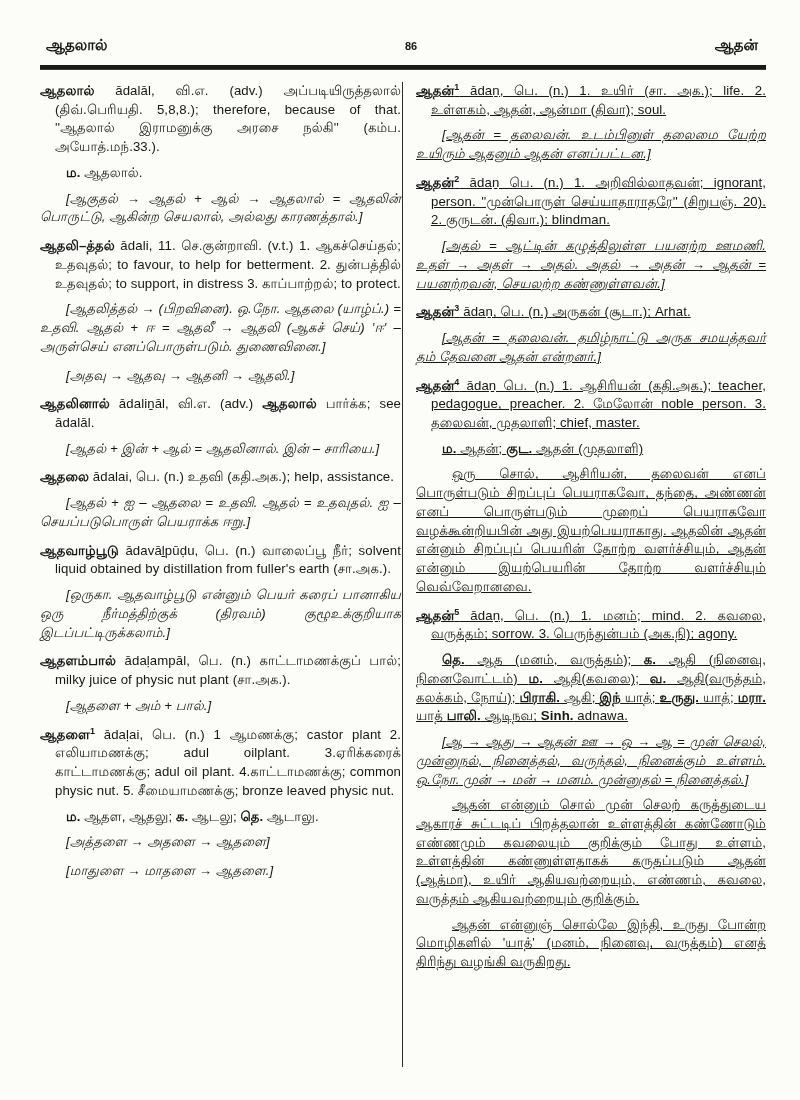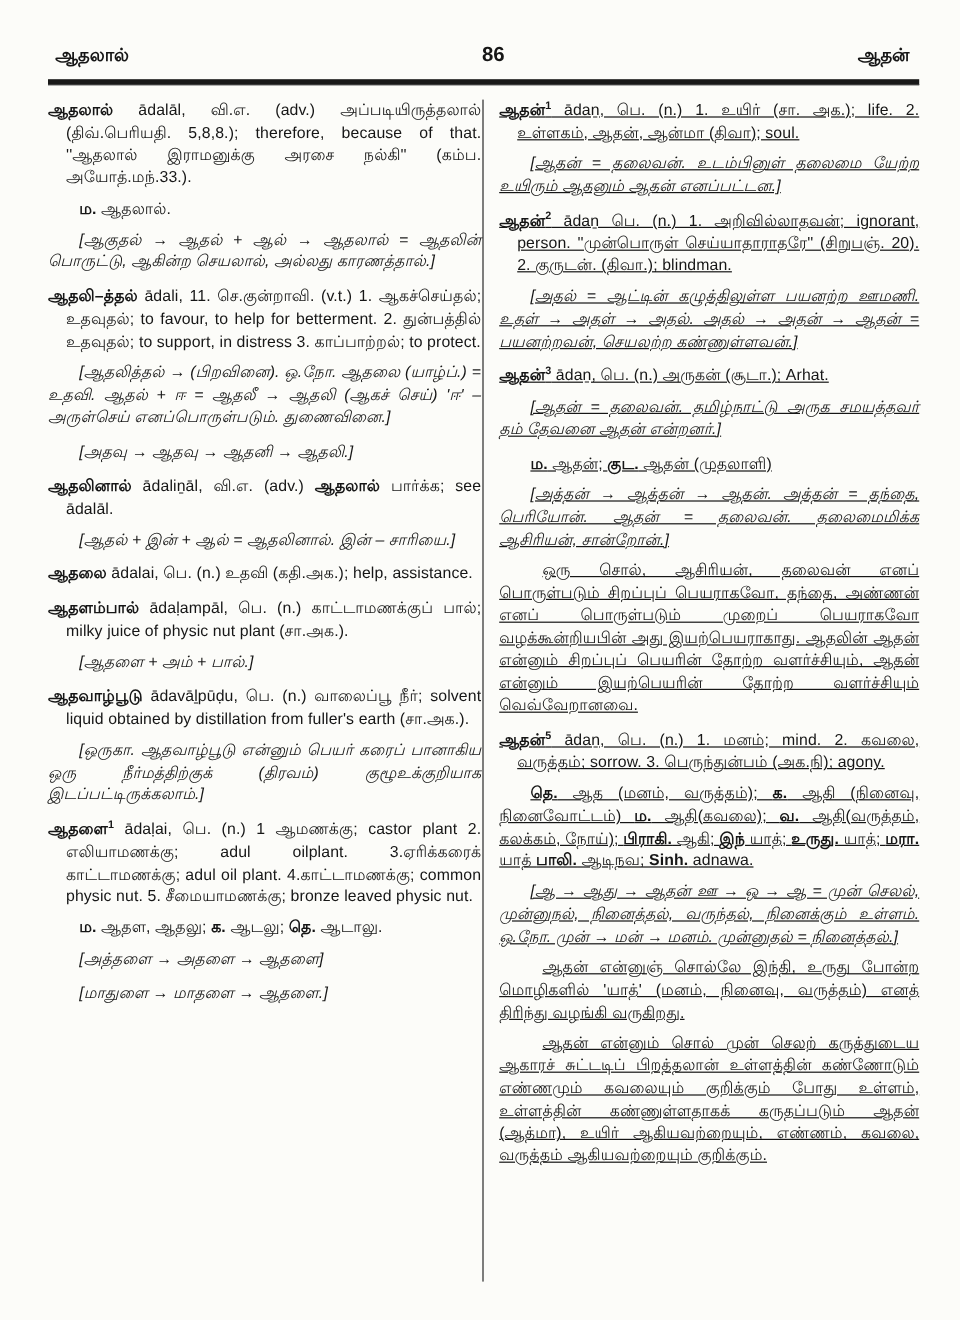--- a/index.html
+++ b/index.html
@@ -16,21 +16,21 @@
     overflow: hidden;
   }
   .page-header {
     display: flex;
     justify-content: space-between;
     align-items: baseline;
     font-weight: bold;
     font-size: 15px;
     padding: 0 8px 9px 6px;
   }
-  .page-header .page-number { font-size: 17px; }
+  .page-header .page-number { font-size: 11px; }
   .header-rule {
     height: 4px;
     background: #191919;
     border-bottom: 1px solid #3a3a3a;
     margin-bottom: 12px;
   }
   .content {
     display: flex;
     align-items: stretch;
     min-height: 985px;
@@ -84,28 +84,29 @@
         </div>
         <div class="entry">
           <p class="para etym"><span>[அதவு → ஆதவு → ஆதனி → ஆதலி.]</span></p>
         </div>
         <div class="entry">
           <p class="para lead"><span class="run-b">ஆதலினால்</span><span> ādaliṉāl, வி.எ. (adv.) </span><span class="run-b">ஆதலால்</span><span> பார்க்க; see ādalāl.</span></p>
           <p class="para etym"><span>[ஆதல் + இன் + ஆல் = ஆதலினால். இன் – சாரியை.]</span></p>
         </div>
         <div class="entry">
           <p class="para lead"><span class="run-b">ஆதலை</span><span> ādalai, பெ. (n.) உதவி (கதி.அக.); help, assistance.</span></p>
+          <p class="para etym"><span>[ஆதல் + ஐ – ஆதலை = உதவி. ஆதல் = உதவுதல். ஐ – செயப்படுபொருள் பெயராக்க ஈறு.]</span></p>
+        </div>
+        <div class="entry">
+          <p class="para lead"><span class="run-b">ஆதவாழ்பூடு</span><span> ādavāḻpūḍu, பெ. (n.) வாலைப்பூ நீர்; solvent liquid obtained by distillation from fuller's earth (சா.அக.).</span></p>
+          <p class="para etym"><span>[ஒருகா. ஆதவாழ்பூடு என்னும் பெயர் கரைப் பானாகிய ஒரு நீர்மத்திற்குக் (திரவம்) குழூஉக்குறியாக இடப்பட்டிருக்கலாம்.]</span></p>
         </div>
         <div class="entry">
           <p class="para lead"><span class="run-b">ஆதளம்பால்</span><span> ādaḷampāl, பெ. (n.) காட்டாமணக்குப் பால்; milky juice of physic nut plant (சா.அக.).</span></p>
           <p class="para etym"><span>[ஆதளை + அம் + பால்.]</span></p>
-        </div>
-        <div class="entry">
-          <p class="para lead"><span class="run-b">ஆதவாழ்பூடு</span><span> ādavāḻpūḍu, பெ. (n.) வாலைப்பூ நீர்; solvent liquid obtained by distillation from fuller's earth (சா.அக.).</span></p>
-          <p class="para etym"><span>[ஒருகா. ஆதவாழ்பூடு என்னும் பெயர் கரைப் பானாகிய ஒரு நீர்மத்திற்குக் (திரவம்) குழூஉக்குறியாக இடப்பட்டிருக்கலாம்.]</span></p>
         </div>
         <div class="entry">
           <p class="para lead"><span class="run-b">ஆதளை</span><sup>1</sup><span> ādaḷai, பெ. (n.) 1 ஆமணக்கு; castor plant 2. எலியாமணக்கு; adul oilplant. 3.ஏரிக்கரைக் காட்டாமணக்கு; adul oil plant. 4.காட்டாமணக்கு; common physic nut. 5. சீமையாமணக்கு; bronze leaved physic nut.</span></p>
           <p class="para note"><span class="run-b">ம.</span><span> ஆதள, ஆதலு; </span><span class="run-b">க.</span><span> ஆடலு; </span><span class="run-b">தெ.</span><span> ஆடாலு.</span></p>
           <p class="para etym"><span>[அத்தளை → அதளை → ஆதளை]</span></p>
         </div>
         <div class="entry">
           <p class="para etym"><span>[மாதுளை → மாதளை → ஆதளை.]</span></p>
         </div>
       </section>
@@ -116,26 +117,26 @@
         </div>
         <div class="entry">
           <p class="para lead"><span class="run-b">ஆதன்</span><sup>2</sup><span> ādaṉ பெ. (n.) 1. அறிவில்லாதவன்; ignorant, person. ''முன்பொருள் செய்யாதாராதரே'' (சிறுபஞ். 20). 2. குருடன். (திவா.); blindman.</span></p>
           <p class="para etym"><span>[அதல் = ஆட்டின் கழுத்திலுள்ள பயனற்ற ஊமணி. உதள் → அதள் → அதல். அதல் → அதன் → ஆதன் = பயனற்றவன், செயலற்ற கண்ணுள்ளவன்.]</span></p>
         </div>
         <div class="entry">
           <p class="para lead"><span class="run-b">ஆதன்</span><sup>3</sup><span> ādaṉ, பெ. (n.) அருகன் (சூடா.); Arhat.</span></p>
           <p class="para etym"><span>[ஆதன் = தலைவன். தமிழ்நாட்டு அருக சமயத்தவர் தம் தேவனை ஆதன் என்றனர்.]</span></p>
         </div>
         <div class="entry">
+          <p class="para lead"><span class="run-b">ஆதன்</span><sup>4</sup><span> ādaṉ பெ. (n.) 1. ஆசிரியன் (கதி.அக.); teacher, pedagogue, preacher. 2. மேலோன் noble person. 3. தலைவன், முதலாளி; chief, master.</span></p>
           <p class="para note"><span class="run-b">ம.</span><span> ஆதன்; </span><span class="run-b">குட.</span><span> ஆதன் (முதலாளி)</span></p>
-          <p class="para etym"><span>[அத்தன் → ஆத்தன் → ஆதன். அத்தன் = தந்தை, பெரியோன். ஆதன் = தலைவன். தலைமைமிக்க ஆசிரியன், சான்றோன்.]</span></p>
           <p class="para body"><span>ஒரு சொல், ஆசிரியன், தலைவன் எனப் பொருள்படும் சிறப்புப் பெயராகவோ, தந்தை, அண்ணன் எனப் பொருள்படும் முறைப் பெயராகவோ வழக்கூன்றியபின் அது இயற்பெயராகாது. ஆதலின் ஆதன் என்னும் சிறப்புப் பெயரின் தோற்ற வளர்ச்சியும், ஆதன் என்னும் இயற்பெயரின் தோற்ற வளர்ச்சியும் வெவ்வேறானவை.</span></p>
         </div>
         <div class="entry">
           <p class="para lead"><span class="run-b">ஆதன்</span><sup>5</sup><span> ādaṉ, பெ. (n.) 1. மனம்; mind. 2. கவலை, வருத்தம்; sorrow. 3. பெருந்துன்பம் (அக.நி); agony.</span></p>
           <p class="para note"><span class="run-b">தெ.</span><span> ஆத (மனம், வருத்தம்); </span><span class="run-b">க.</span><span> ஆதி (நினைவு, நினைவோட்டம்) </span><span class="run-b">ம.</span><span> ஆதி(கவலை); </span><span class="run-b">வ.</span><span> ஆதி(வருத்தம், கலக்கம், நோய்); </span><span class="run-b">பிராகி.</span><span> ஆகி; </span><span class="run-b">இந்</span><span> யாத்; </span><span class="run-b">உருது.</span><span> யாத்; </span><span class="run-b">மரா.</span><span> யாத் </span><span class="run-b">பாலி.</span><span> ஆடிநவ; </span><span class="run-b">Sinh.</span><span> adnawa.</span></p>
           <p class="para etym"><span>[ஆ → ஆது → ஆதன் ஊ → ஒ → ஆ = முன் செலல், முன்னுநல், நினைத்தல், வருந்தல், நினைக்கும் உள்ளம். ஒ.நோ. முன் → மன் → மனம். முன்னுதல் = நினைத்தல்.]</span></p>
+          <p class="para body"><span>ஆதன் என்னும் சொல் முன் செலற் கருத்துடைய ஆகாரச் சுட்டடிப் பிறத்தலான் உள்ளத்தின் கண்ணோடும் எண்ணமும் கவலையும் குறிக்கும் போது உள்ளம், உள்ளத்தின் கண்ணுள்ளதாகக் கருதப்படும் ஆதன் (ஆத்மா), உயிர் ஆகியவற்றையும், எண்ணம், கவலை, வருத்தம் ஆகியவற்றையும் குறிக்கும்.</span></p>
           <p class="para body"><span>ஆதன் என்னுஞ் சொல்லே இந்தி, உருது போன்ற மொழிகளில் 'யாத்' (மனம், நினைவு, வருத்தம்) எனத் திரிந்து வழங்கி வருகிறது.</span></p>
-          <p class="para body"><span>ஆதன் என்னும் சொல் முன் செலற் கருத்துடைய ஆகாரச் சுட்டடிப் பிறத்தலான் உள்ளத்தின் கண்ணோடும் எண்ணமும் கவலையும் குறிக்கும் போது உள்ளம், உள்ளத்தின் கண்ணுள்ளதாகக் கருதப்படும் ஆதன் (ஆத்மா), உயிர் ஆகியவற்றையும், எண்ணம், கவலை, வருத்தம் ஆகியவற்றையும் குறிக்கும்.</span></p>
         </div>
       </section>
   </main>
 </div>
 
 </body></html>

